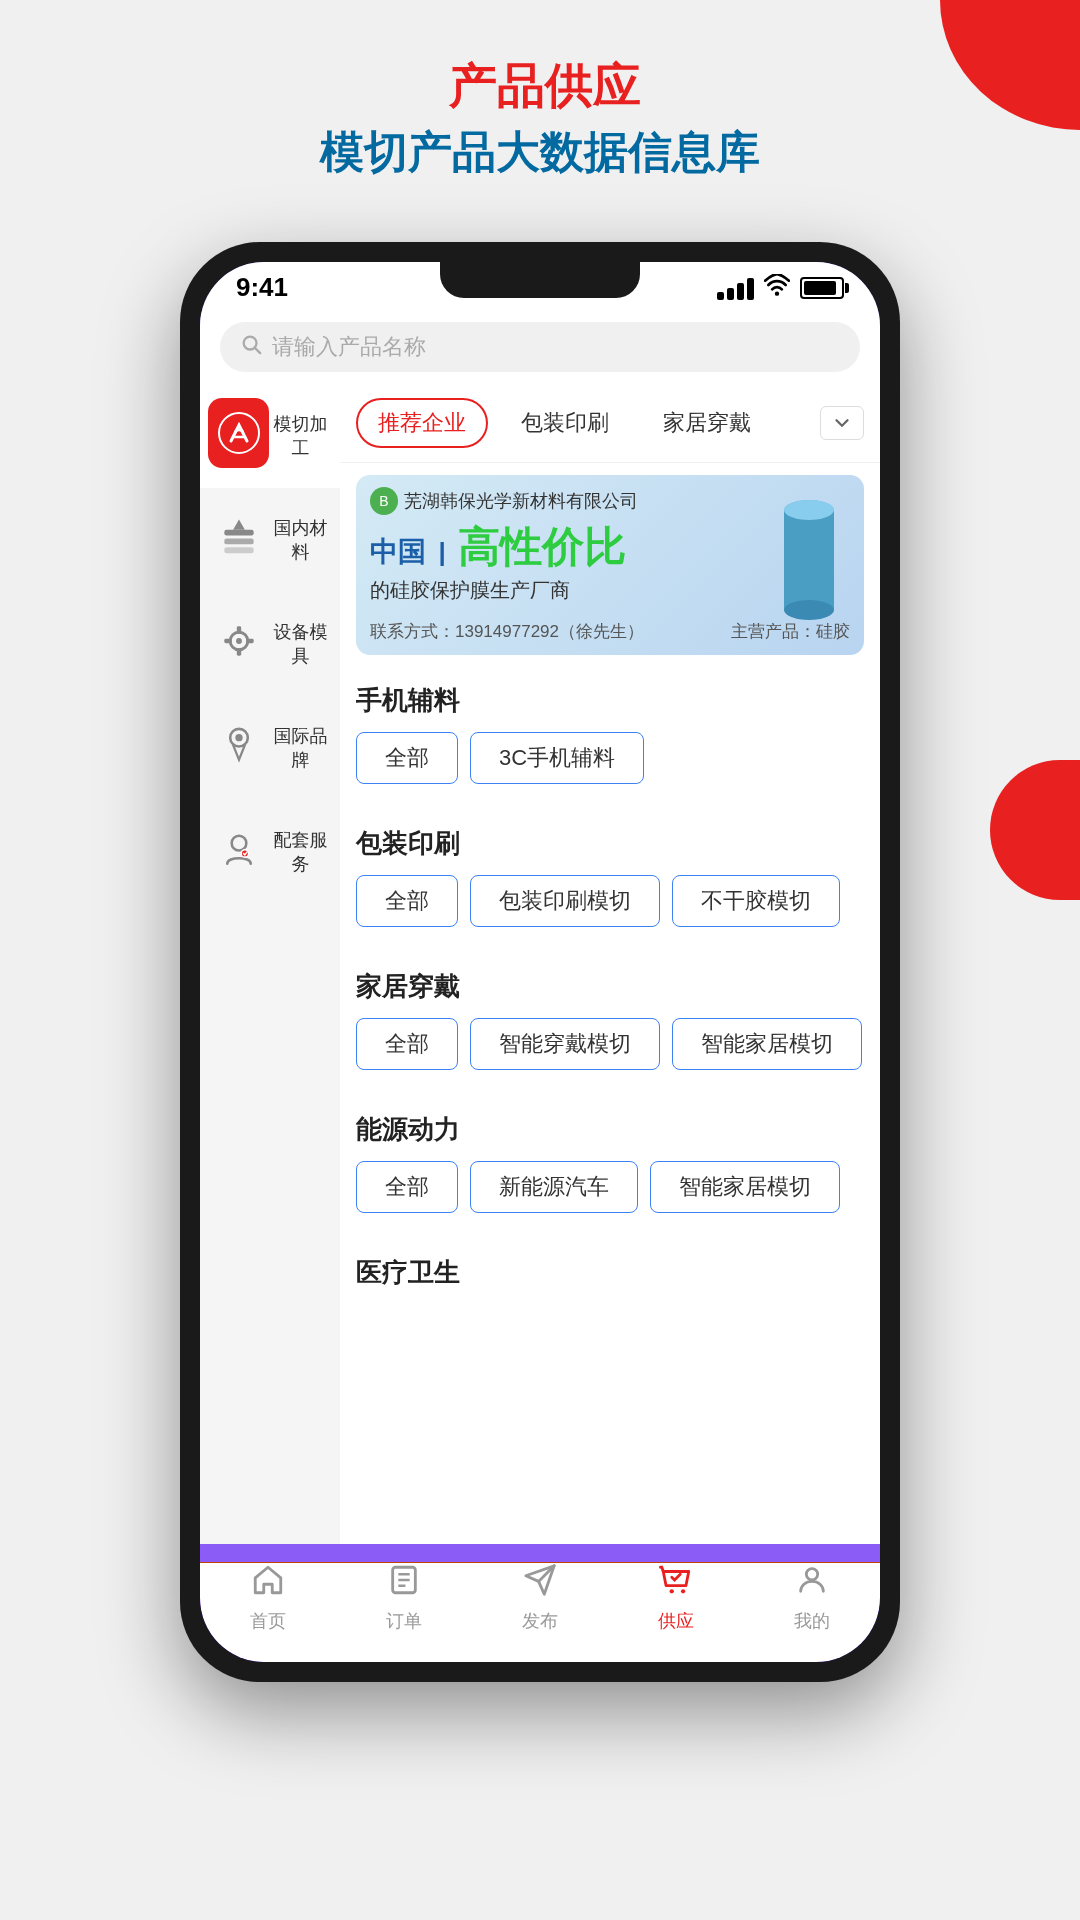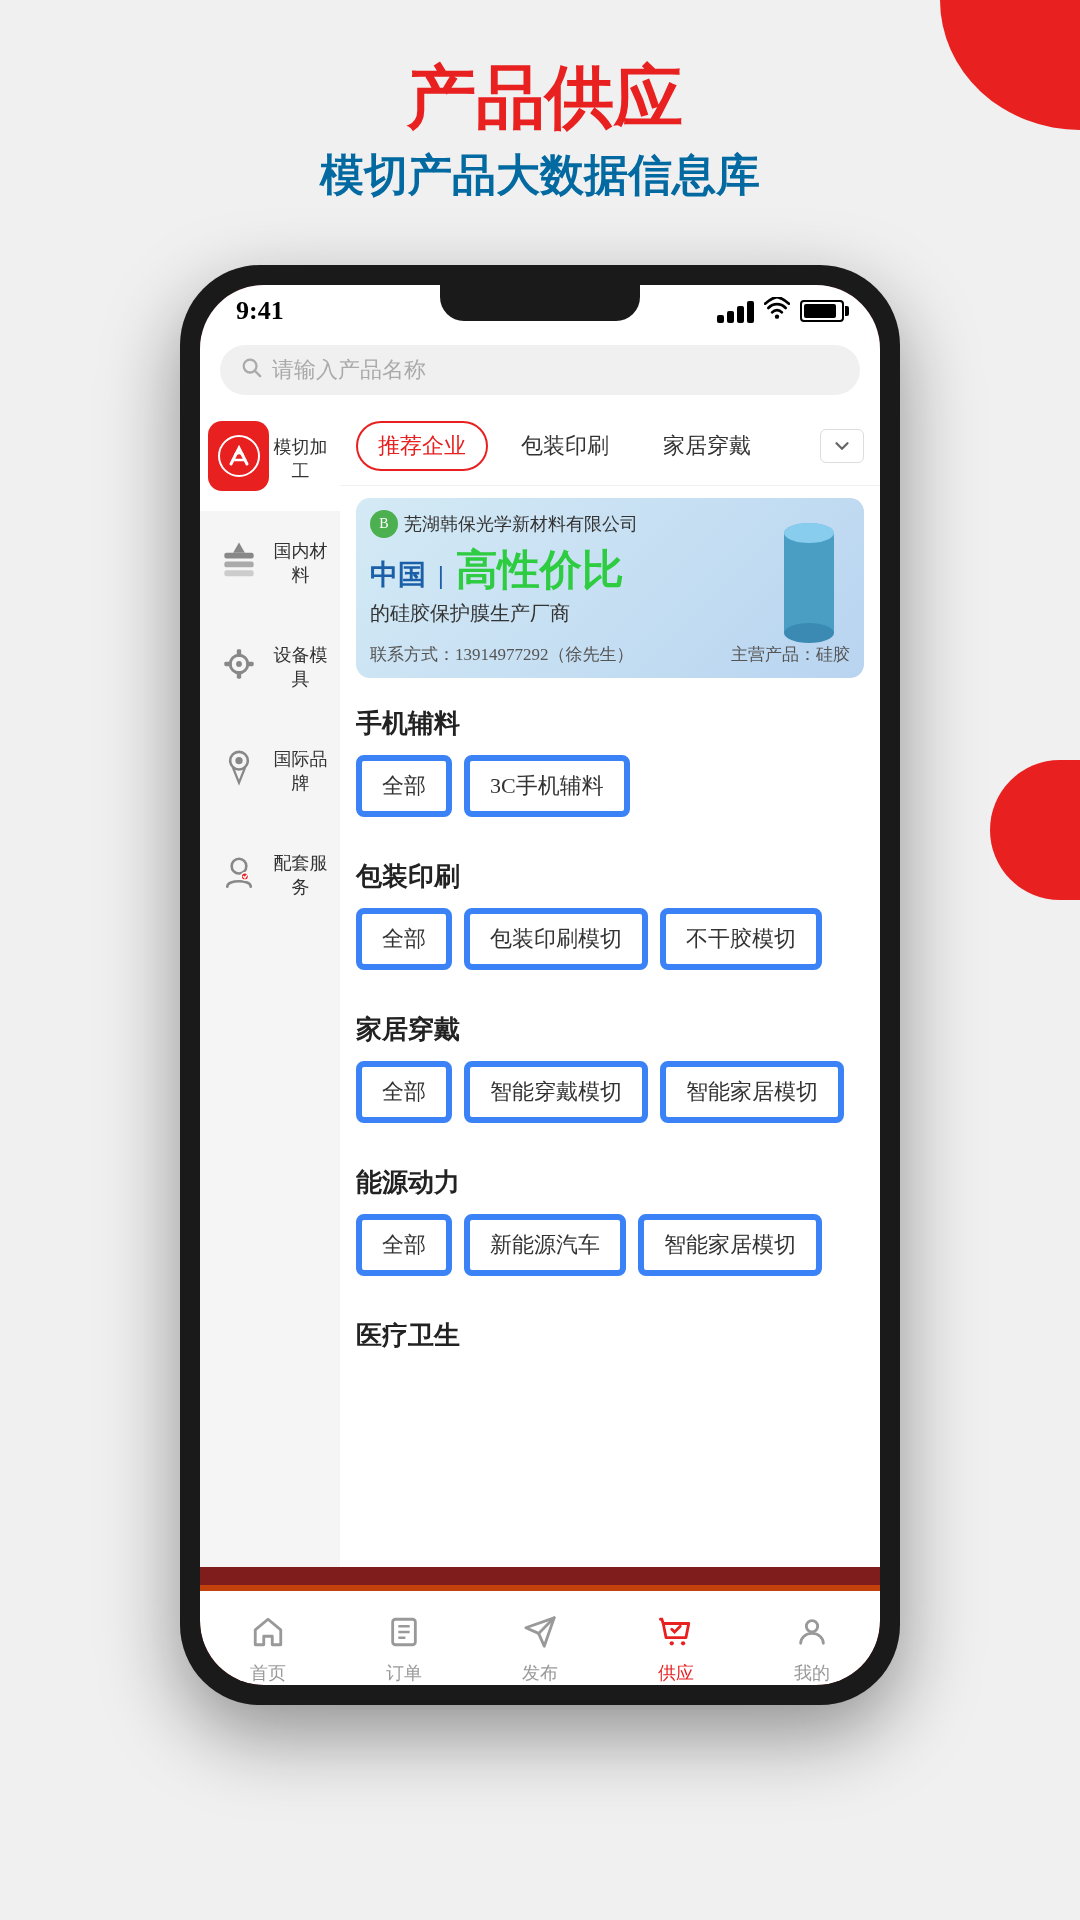--- a/index.html
+++ b/index.html
@@ -34,21 +34,21 @@
     }
 
     
     .header-section {
       text-align: center;
       padding: 60px 0 40px 0;
       position: relative;
       z-index: 2;
     }
     .header-title {
-      font-size: 69px;
+      font-size: 48px;
       font-weight: 900;
       color: #e82020;
       line-height: 1.1;
       padding-left: 10px;
     }
     .header-subtitle {
       font-size: 44px;
       font-weight: 700;
       color: #0369a1;
       margin-top: 10px;
@@ -67,25 +67,24 @@
       height: 1440px;
       background: #1a1a1a;
       border-radius: 80px;
       padding: 20px;
       box-shadow: 0 30px 80px rgba(0,0,0,0.4);
       position: relative;
     }
     .phone-screen {
       width: 100%;
       height: 100%;
-      background: #7f1d1d;
+      background: #8b5cf6;
       border-radius: 64px;
       overflow: hidden;
       position: relative;
-      font-family: Liberation Serif, serif;
     }
     
     .phone-notch {
       position: absolute;
       top: 0;
       left: 50%;
       transform: translateX(-50%);
       width: 200px;
       height: 36px;
       background: #1a1a1a;
@@ -350,39 +349,39 @@
       font-weight: 700;
       color: #222;
       margin-bottom: 14px;
     }
     .category-tags {
       display: flex;
       flex-wrap: wrap;
       gap: 12px;
     }
     .category-tag {
-      border: 6px solid #3b82f6;
+      border: 1px solid #3b82f6;
       border-radius: 8px;
-      padding: 10px 20px;
+      padding: 10px 28px;
       font-size: 22px;
       color: #333;
       cursor: pointer;
     }
 
     
     .bottom-nav {
       position: absolute;
       bottom: 0;
       left: 0;
       right: 0;
       height: 100px;
       background: #fff;
-      border-top: 6px solid #c2410c;
-      display: flex;
-      align-items: flex-end;
+      border-top: 1px solid #c2410c;
+      display: flex;
+      align-items: flex-start;
       justify-content: space-around;
       border-radius: 0 0 64px 64px;
     }
     .nav-item {
       display: flex;
       flex-direction: column;
       align-items: center;
       gap: 4px;
       cursor: pointer;
       flex: 1;

